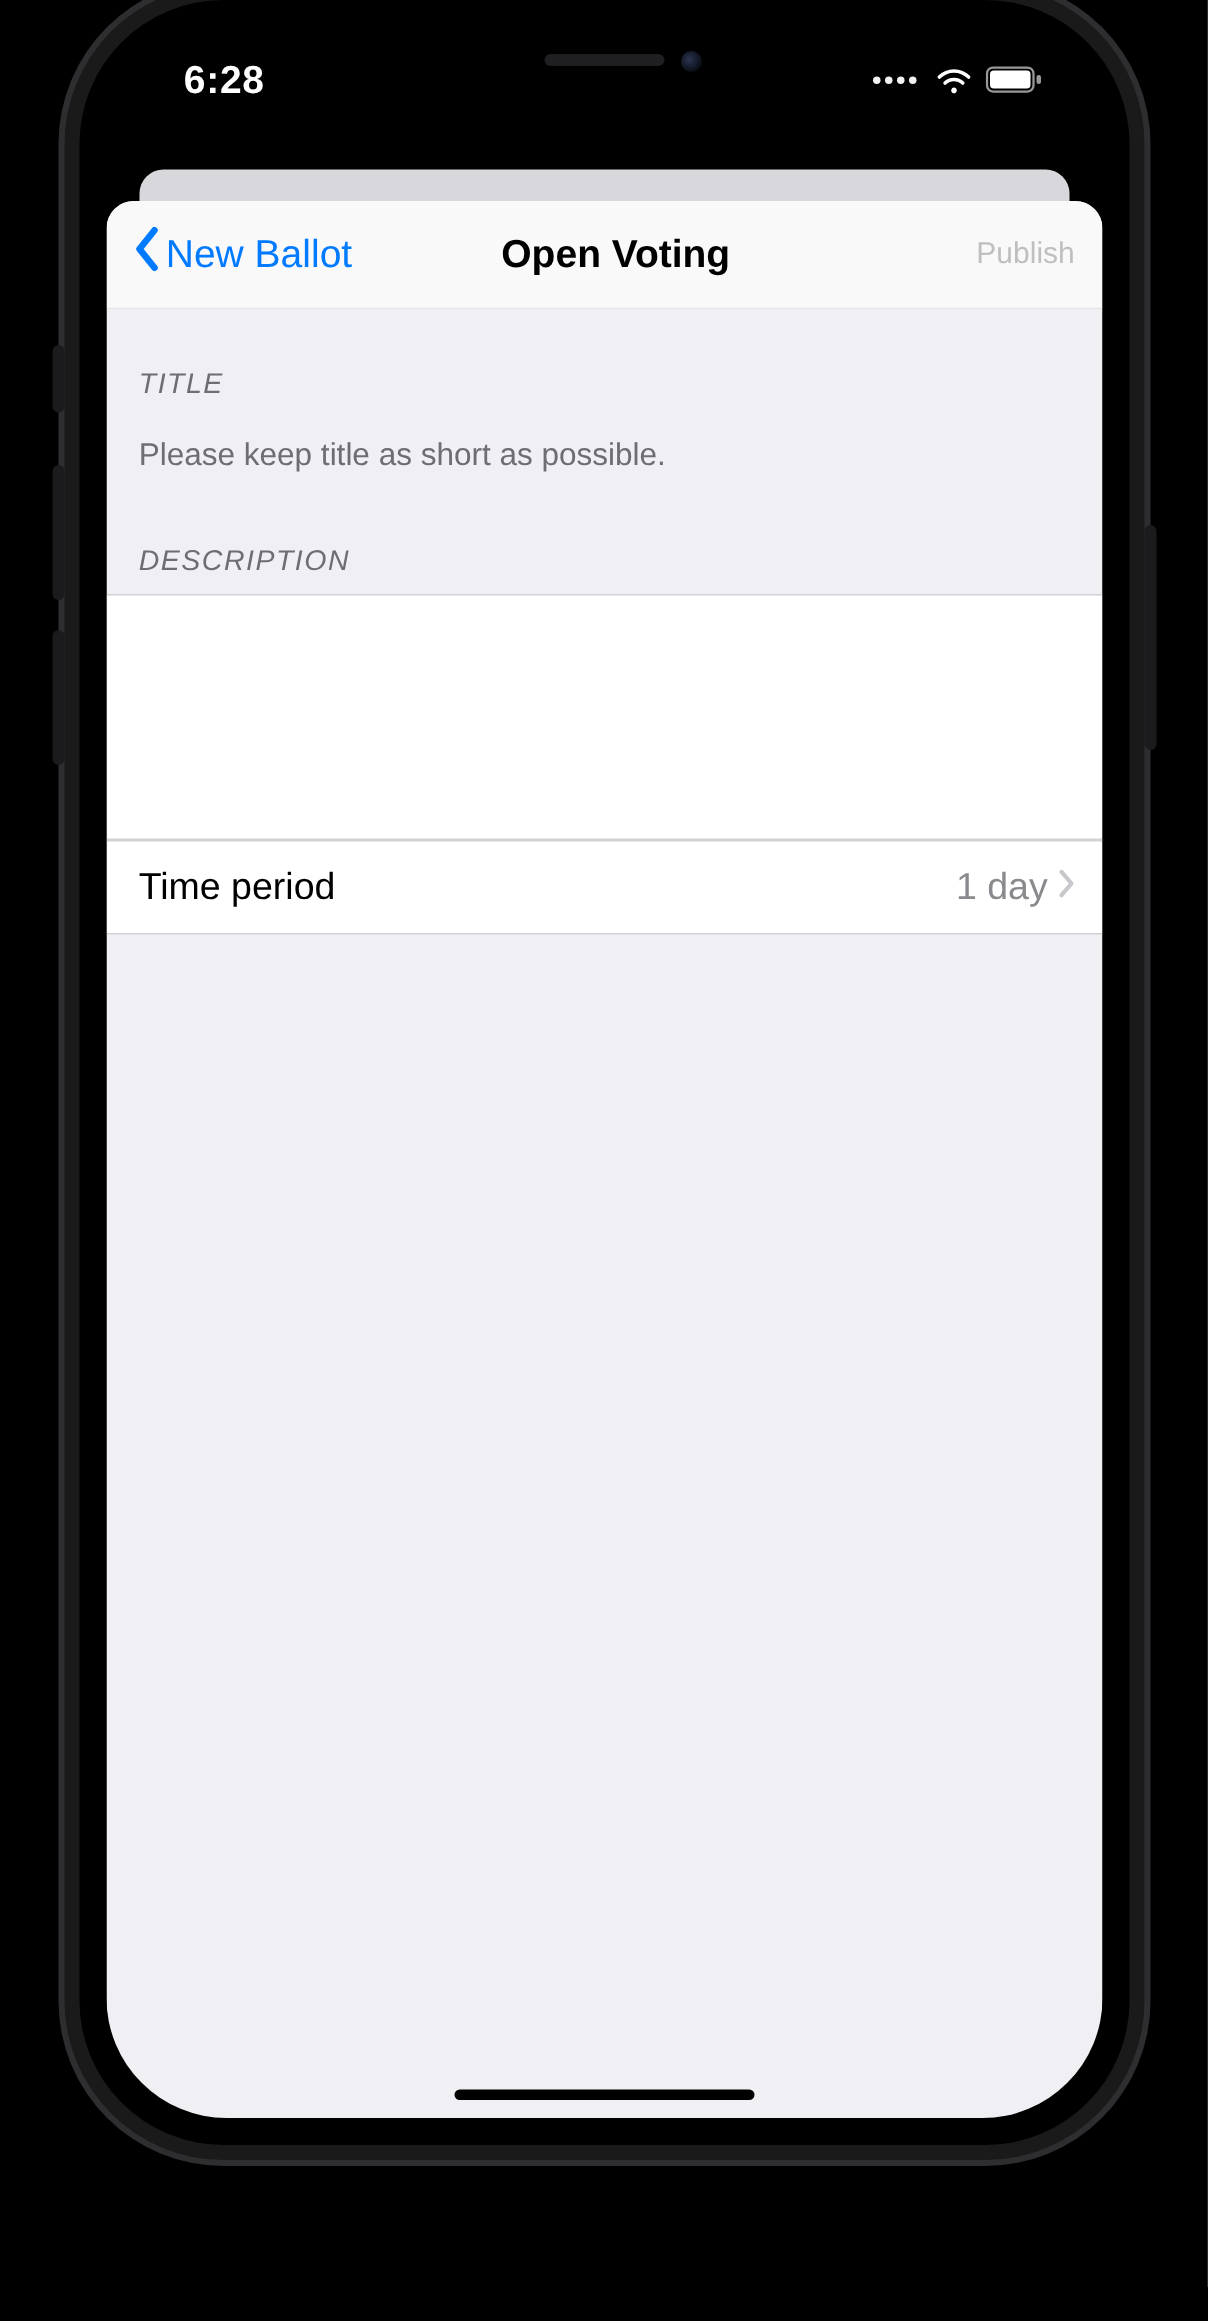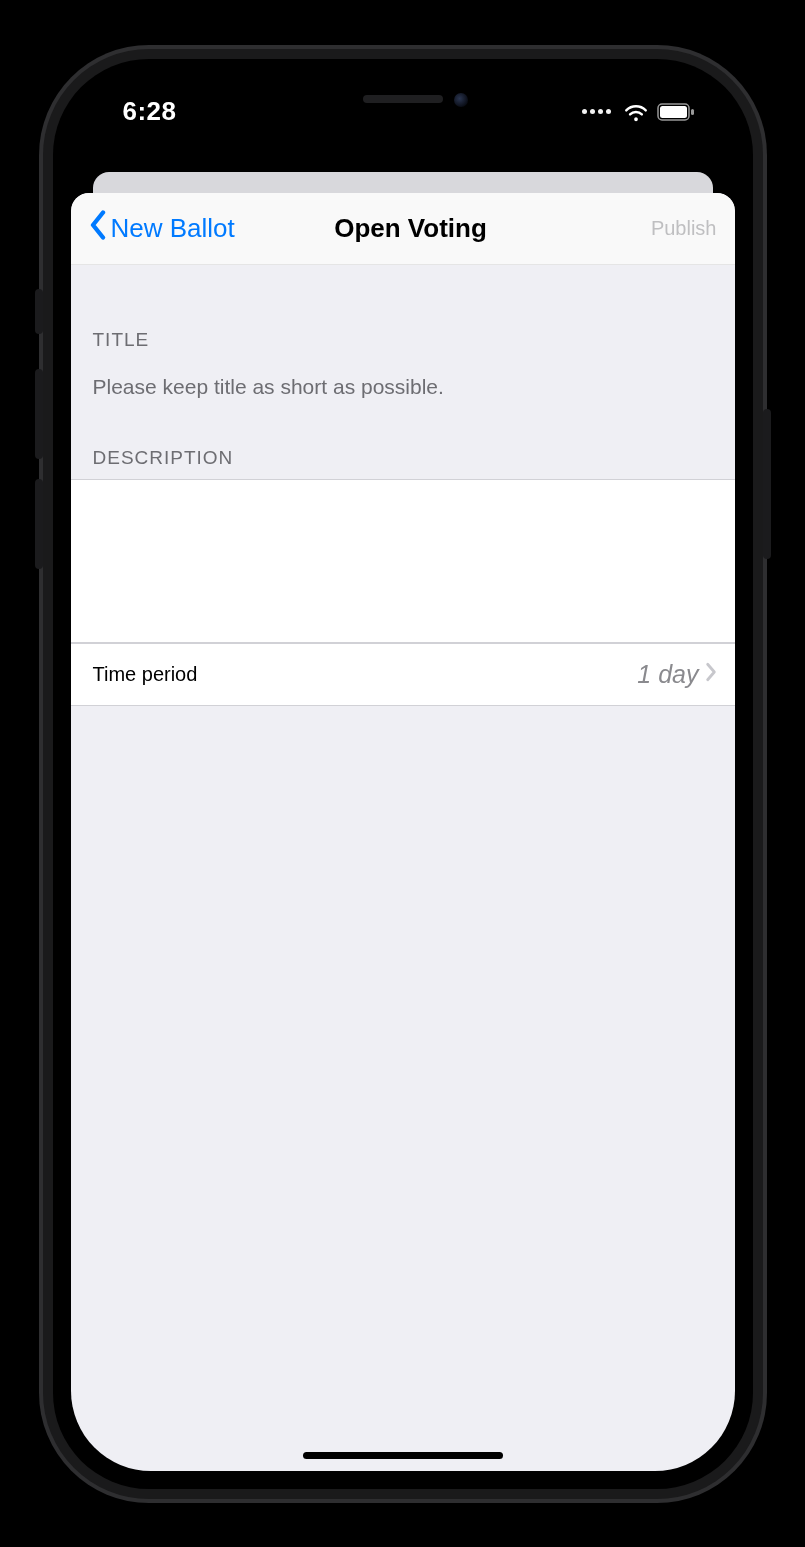--- a/index.html
+++ b/index.html
@@ -18,21 +18,21 @@
     height: 100%;
     font-family: -apple-system, 'Helvetica Neue', Helvetica, Arial, sans-serif;
     -webkit-font-smoothing: antialiased;
   }
   .stage {
     width: 805px;
     height: 1547px;
     background: #000;
     position: relative;
     display: flex;
-    align-items: center;
+    align-items: flex-start;
     justify-content: center;
   }
   .device {
     width: 700px;
     height: 1430px;
     background: #000;
     border-radius: 96px;
     position: relative;
     box-shadow: 0 0 0 10px #1a1a1b, 0 0 0 14px #2e2e30;
   }
@@ -107,21 +107,20 @@
   
   .sheet {
     position: absolute;
     top: 116px; left: 0; right: 0; bottom: 0;
     background: var(--ios-gray-bg);
     border-radius: 18px 18px 0 0;
     z-index: 10;
     overflow: hidden;
     display: flex;
     flex-direction: column;
-    gap: 24px;
   }
 
   .nav {
     height: 72px;
     background: var(--ios-nav-bg);
     border-bottom: 1px solid rgba(0,0,0,0.08);
     display: flex;
     align-items: center;
     justify-content: space-between;
     padding: 0 18px;
@@ -152,20 +151,21 @@
   .content {
     flex: 1;
     overflow-y: auto;
   }
 
   .section-header {
     padding: 26px 22px 10px 22px;
     font-size: 19px;
     letter-spacing: 1px;
     color: var(--ios-gray-text);
+    font-style: italic;
   }
   .section-header.first { padding-top: 40px; }
 
   .cell {
     background: #fff;
     border-top: 1px solid var(--ios-divider);
     border-bottom: 1px solid var(--ios-divider);
   }
   .cell.input {
     padding: 14px 22px;
@@ -200,32 +200,31 @@
   }
 
   .cell.row {
     display: flex;
     align-items: center;
     justify-content: space-between;
     padding: 16px 18px 16px 22px;
     cursor: pointer;
   }
   .cell.row .label {
-    font-size: 20px;
+    font-size: 25px;
     color: #000;
   }
   .cell.row .value-wrap {
     display: flex;
     align-items: center;
     gap: 6px;
   }
   .cell.row .value {
     font-size: 25px;
     color: var(--ios-gray-lighter);
-    font-style: italic;
   }
   .cell.row .chev svg { stroke: #c7c7cc; }
 
   .home-indicator {
     position: absolute;
     bottom: 12px;
     left: 50%;
     transform: translateX(-50%);
     width: 200px;
     height: 7px;

